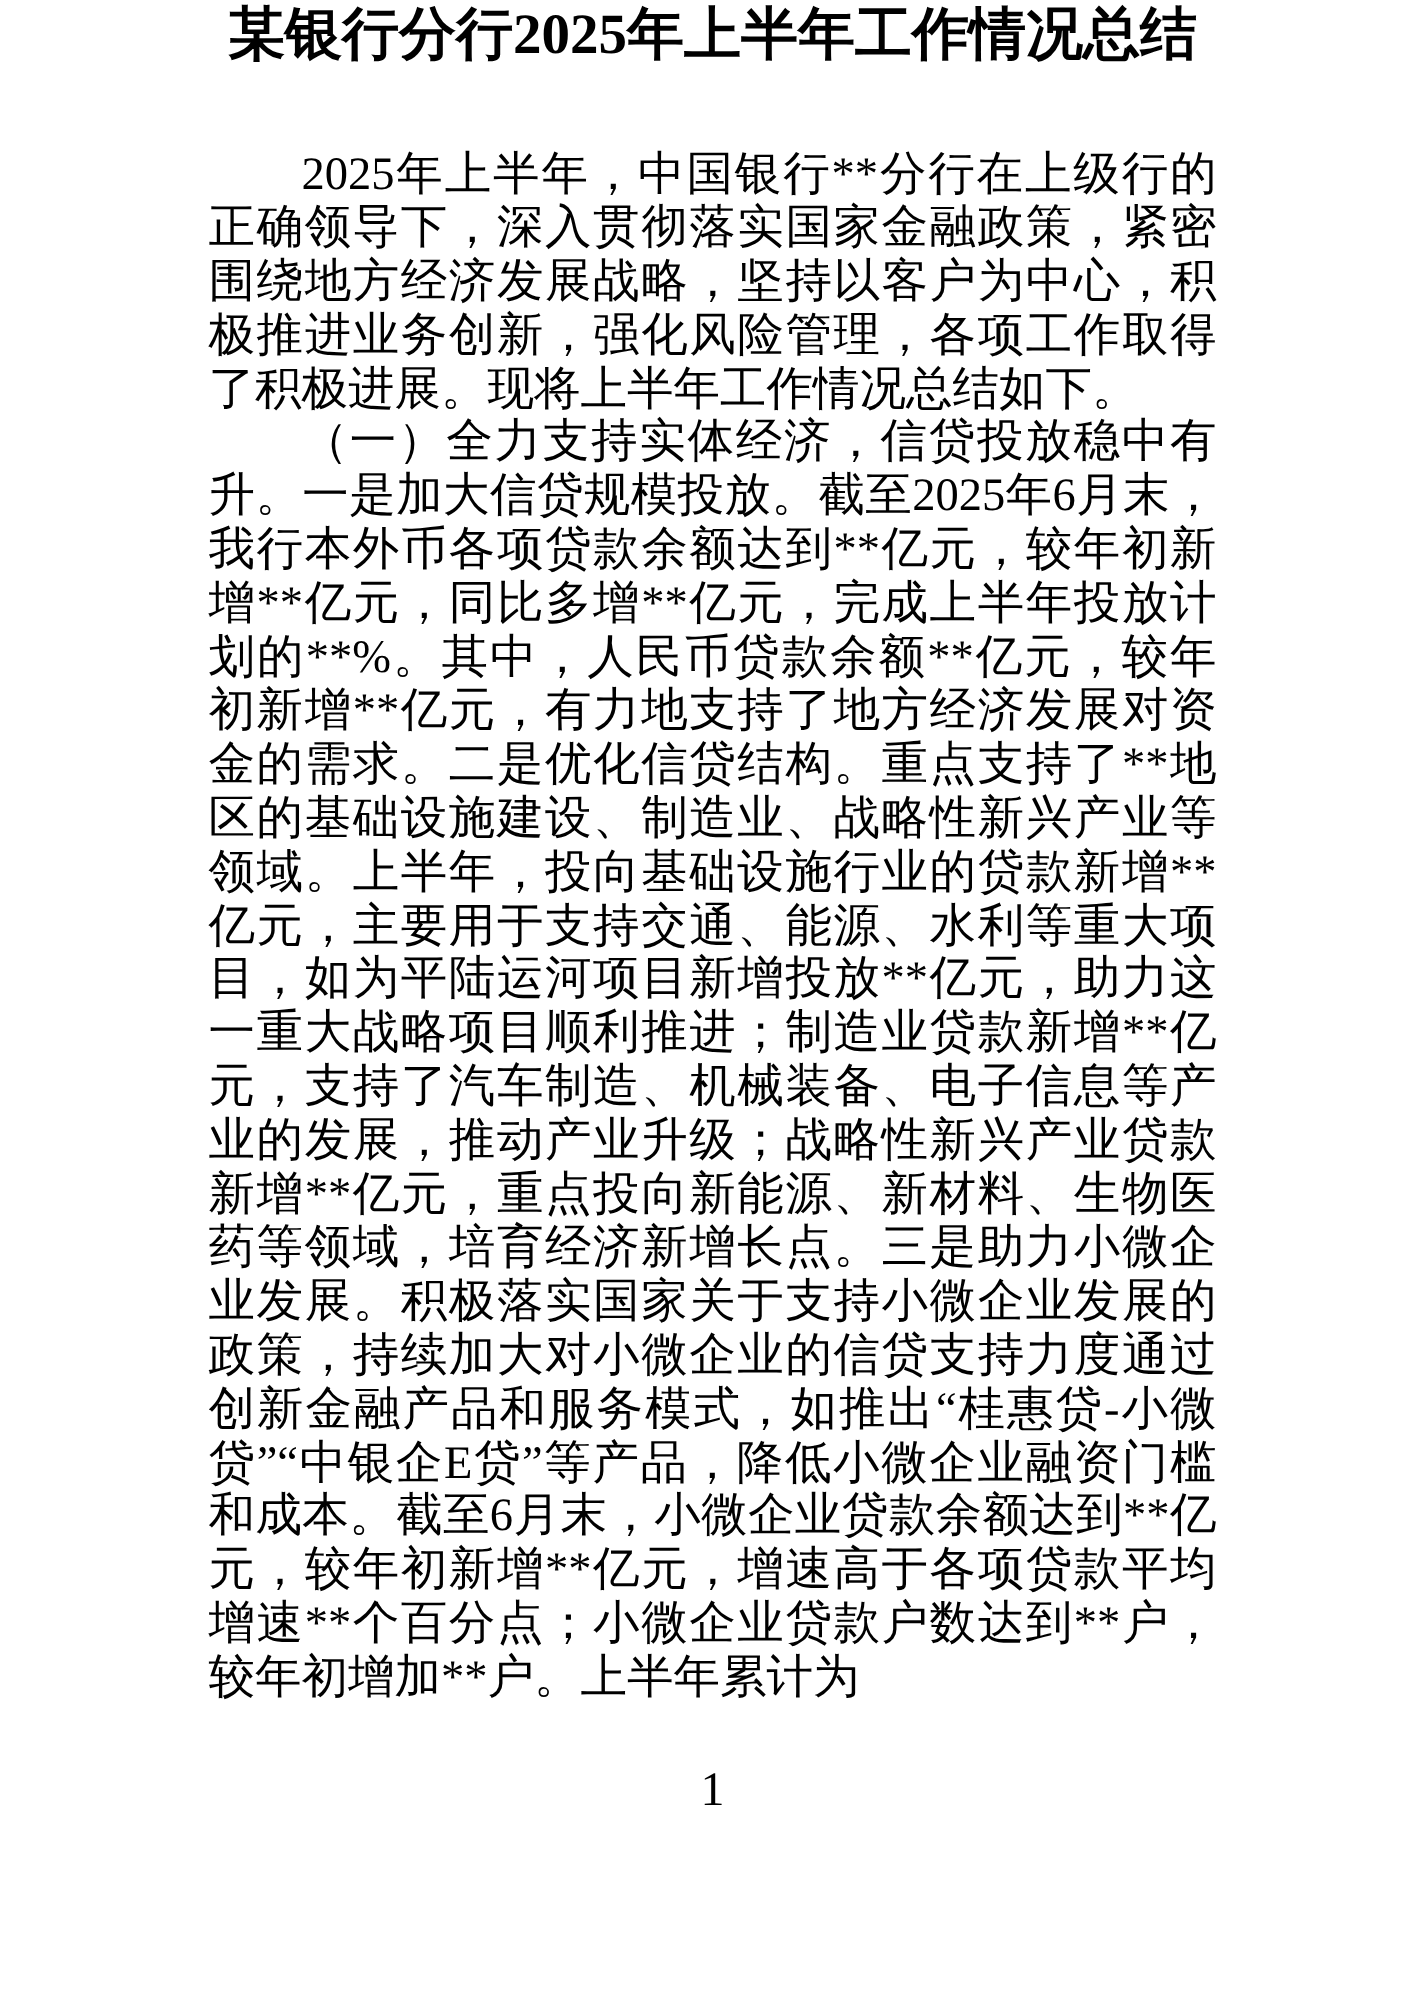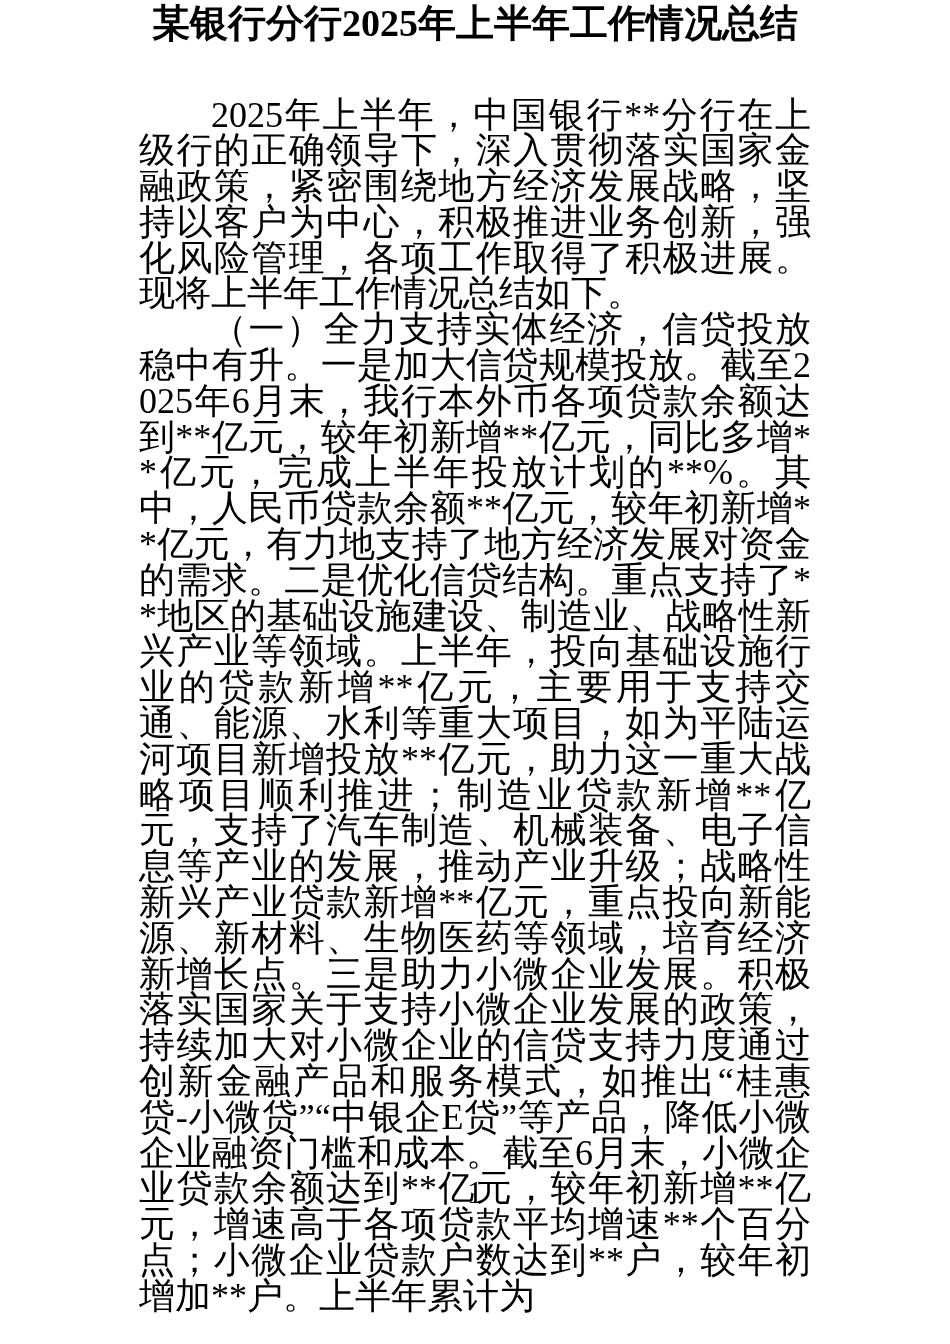--- a/index.html
+++ b/index.html
@@ -25,21 +25,21 @@
   .doc-title {
     margin: 0 0 50px 0;
     font-size: 38px;
     font-weight: bold;
     line-height: 1.25;
     text-align: center;
     letter-spacing: 0;
   }
   .doc-body p.para {
     margin: 0;
-    font-size: 36px;
+    font-size: 31px;
     line-height: 35.8px;
     text-align: justify;
     text-indent: 2em;
     word-break: break-all;
   }
   .page-number {
     position: absolute;
     top: 1172px;
     left: 0;
     width: 100%;

